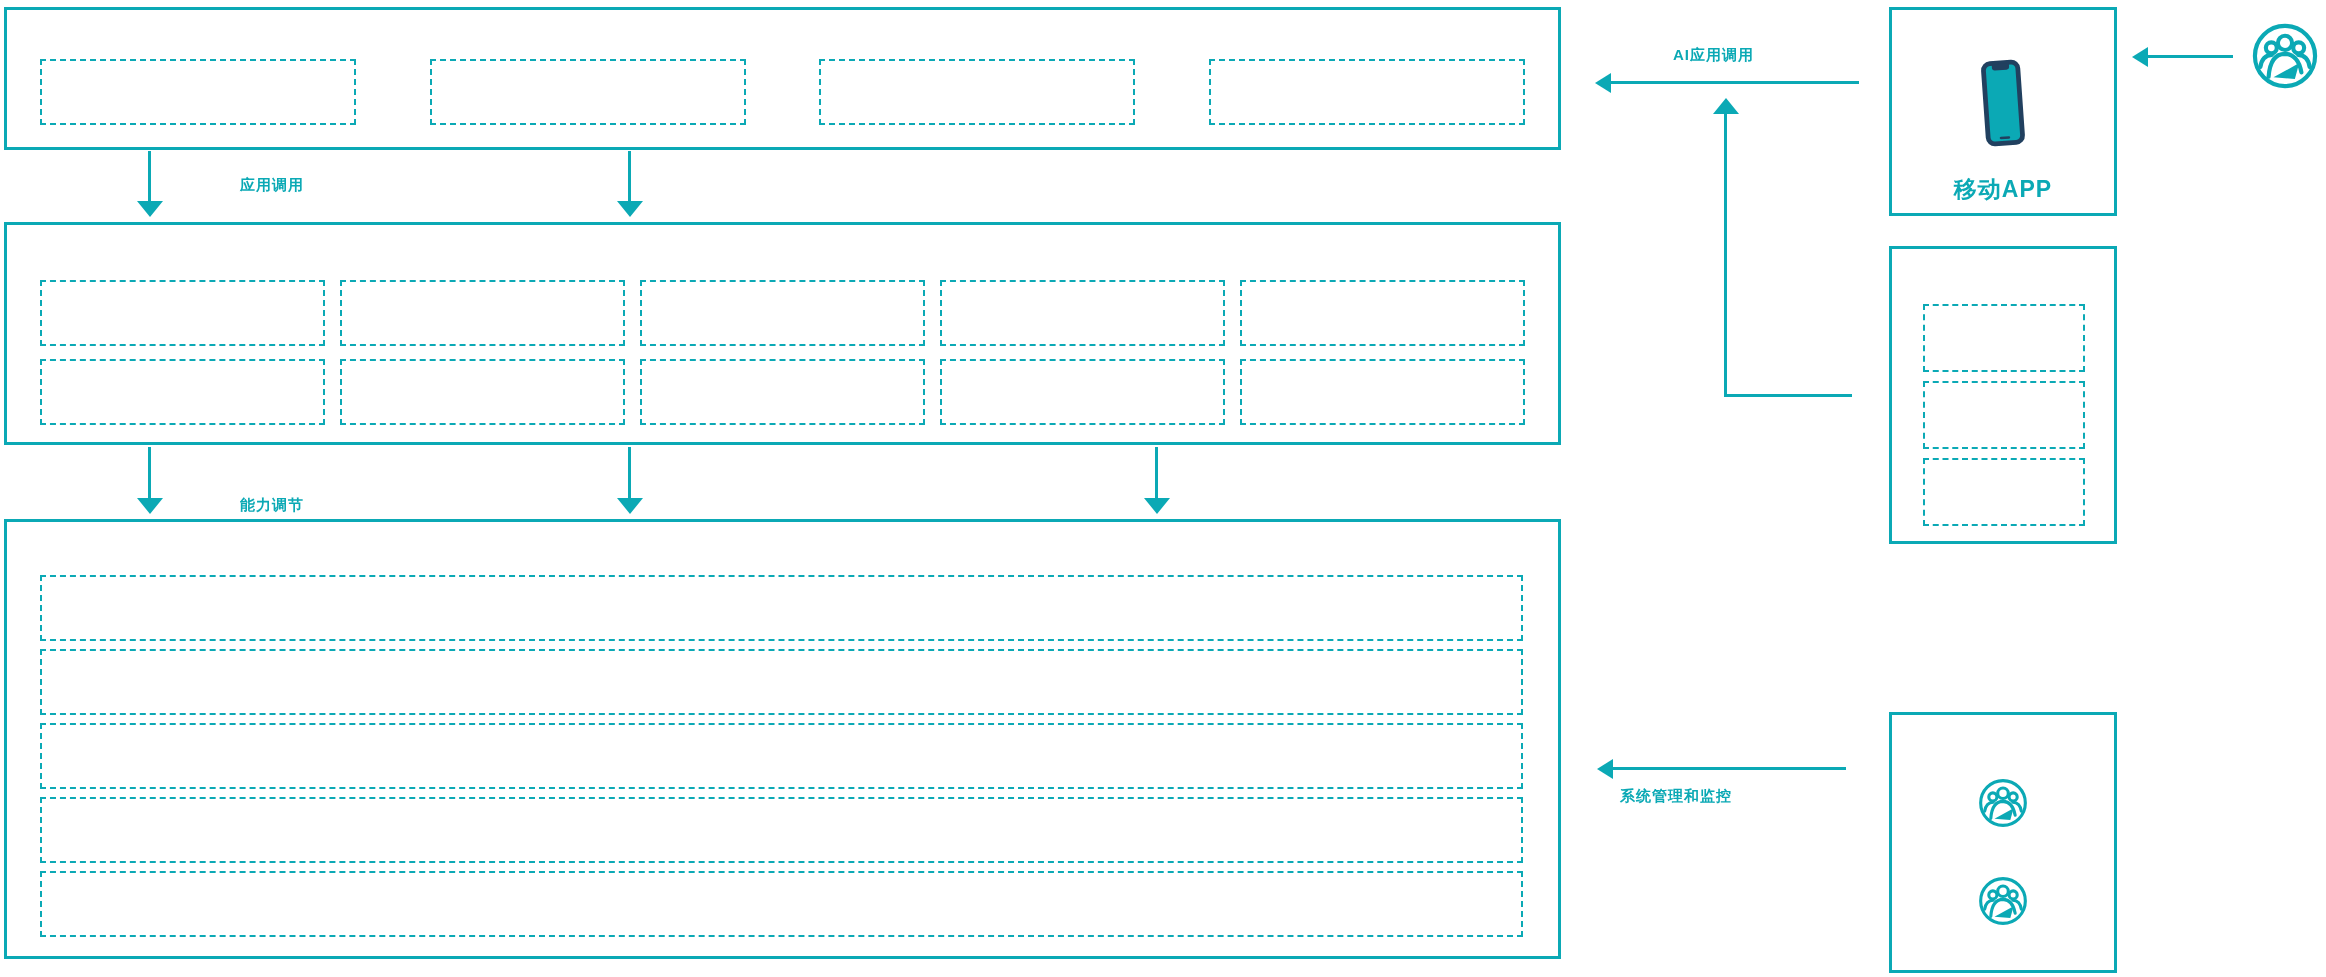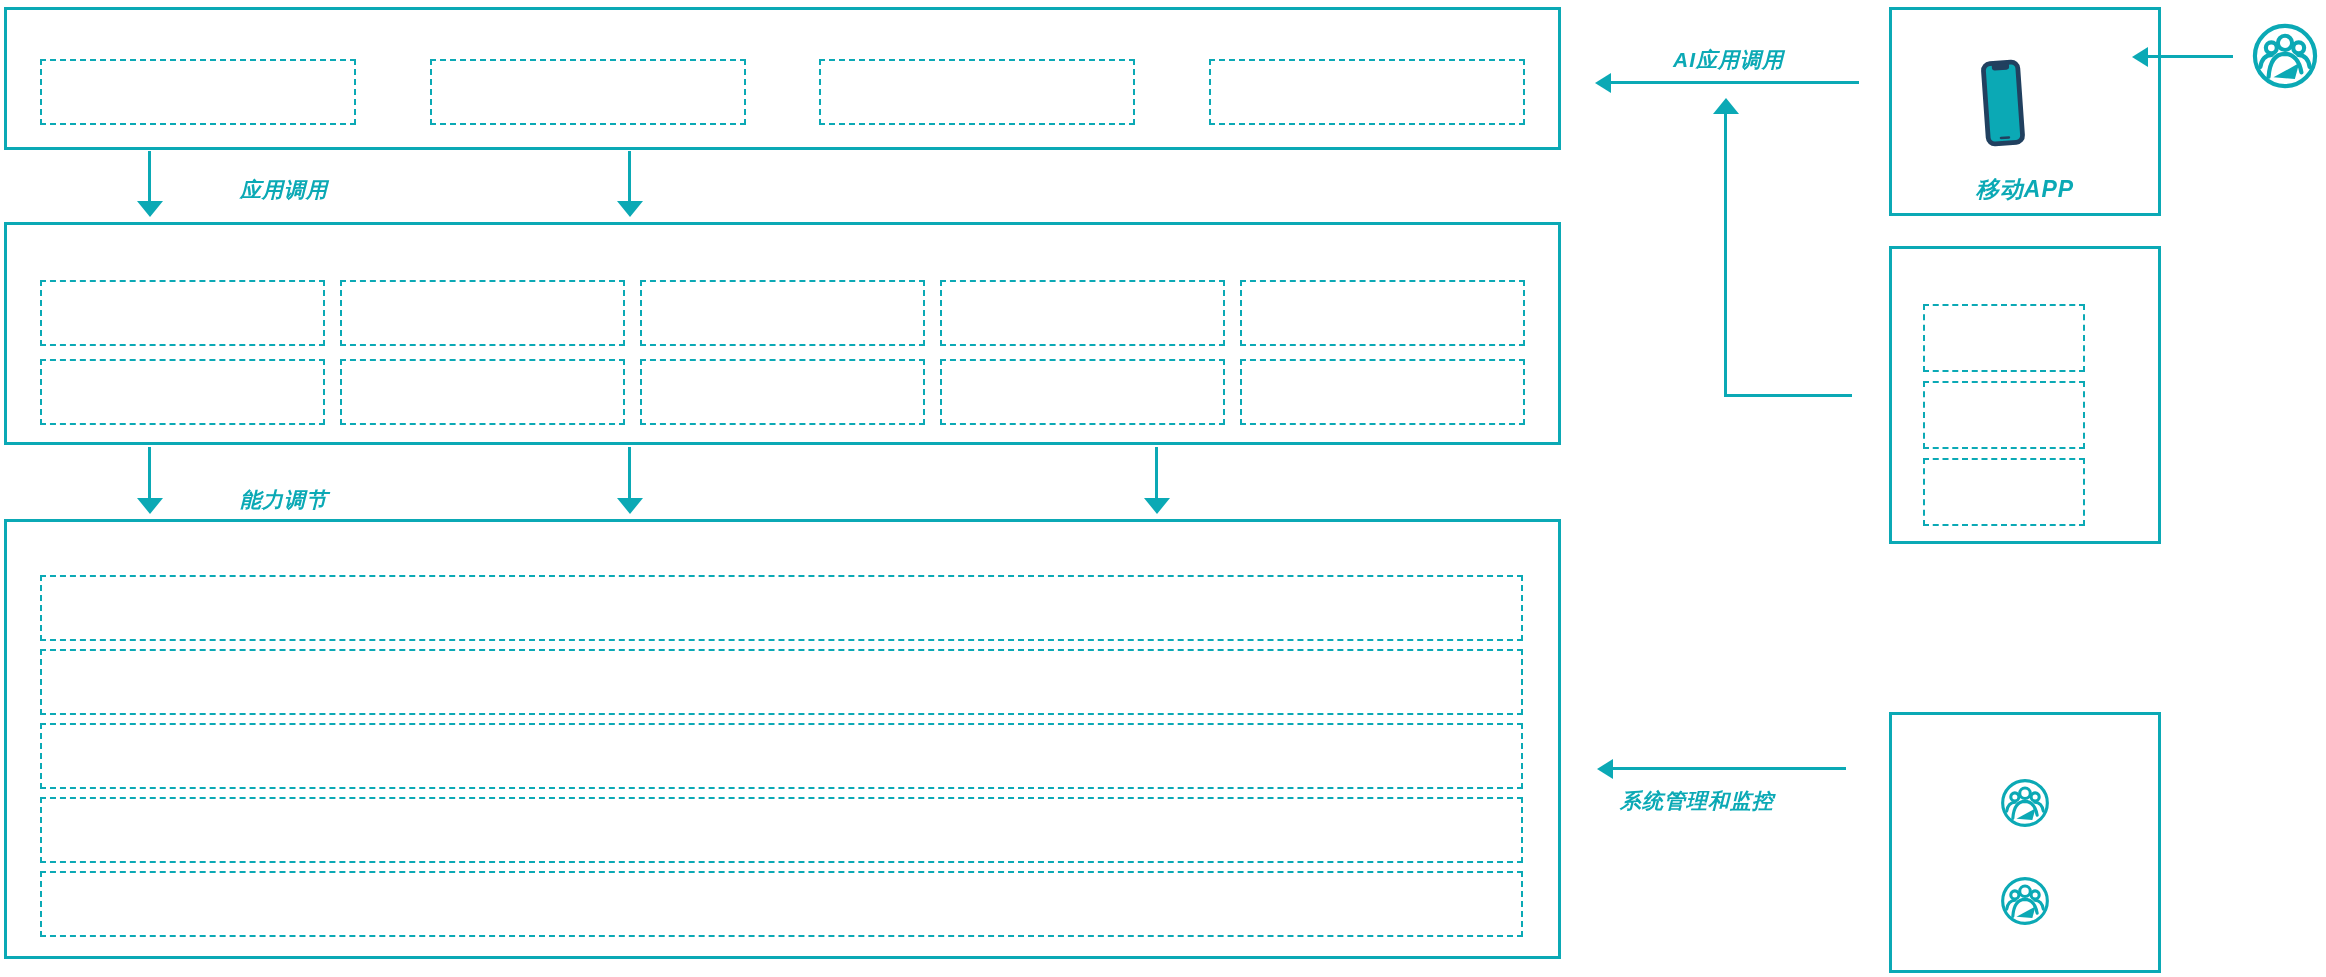--- a/index.html
+++ b/index.html
@@ -9,37 +9,37 @@
   html,body{margin:0;padding:0;background:#ffffff;}
   .canvas{
     position:relative;width:2326px;height:977px;overflow:hidden;
     background:#ffffff;font-family:"Liberation Sans",sans-serif;
   }
   
   .solid-box{position:absolute;border:3px solid var(--teal);box-sizing:border-box;background:#fff;}
   .top-box{left:4px;top:7px;width:1557px;height:143px;}
   .mid-box{left:4px;top:222px;width:1557px;height:223px;}
   .bottom-box{left:4px;top:519px;width:1557px;height:440px;}
-  .right-box{left:1889px;width:272px;font-style:italic;}
+  .right-box{left:1889px;width:228px;}
   .app-box{top:7px;height:209px;}
   .client-box{top:246px;height:298px;}
   .admin-box{top:712px;height:261px;}
   
   .dashed-slot{border:2px dashed var(--teal);box-sizing:border-box;background:#fff;}
   .top-slots{position:absolute;left:0;right:0;top:49px;display:flex;justify-content:space-between;padding:0 33px;}
   .top-slot{width:316px;height:66px;}
   .mid-grid{position:absolute;left:33px;top:55px;display:grid;grid-template-columns:repeat(5,285px);column-gap:15px;row-gap:13px;}
   .mid-slot{height:66px;}
   .bottom-rows{position:absolute;left:33px;top:53px;display:flex;flex-direction:column;gap:8px;}
   .bottom-row{width:1483px;height:66px;}
   .client-slots{position:absolute;left:31px;top:55px;display:flex;flex-direction:column;gap:9px;}
   .client-slot{width:162px;height:68px;}
   .admin-icons{position:absolute;left:0;right:0;top:62px;display:flex;flex-direction:column;align-items:center;gap:46px;}
   
-  .flow-label{position:absolute;color:var(--teal);font-size:21px;font-weight:bold;white-space:nowrap;letter-spacing:1px;font-style:italic;}
+  .flow-label{position:absolute;color:var(--teal);font-size:15px;font-weight:bold;white-space:nowrap;letter-spacing:1px;}
   .app-label{position:absolute;left:0;right:0;top:164px;text-align:center;color:var(--teal);font-size:23px;font-weight:bold;letter-spacing:1px;}
   
   .arrow-v{position:absolute;width:3px;background:var(--teal);}
   .arrow-v::after{content:"";position:absolute;left:50%;bottom:-15px;transform:translateX(-50%);
     border-left:13px solid transparent;border-right:13px solid transparent;border-top:16px solid var(--teal);}
   .arrow-v-up{position:absolute;width:3px;background:var(--teal);}
   .arrow-v-up::before{content:"";position:absolute;left:50%;top:-15px;transform:translateX(-50%);
     border-left:13px solid transparent;border-right:13px solid transparent;border-bottom:16px solid var(--teal);}
   .arrow-h{position:absolute;height:3px;background:var(--teal);}
   .arrow-h::before{content:"";position:absolute;left:-16px;top:50%;transform:translateY(-50%);
@@ -97,21 +97,21 @@
         <div class="dashed-slot mid-slot"></div>
         <div class="dashed-slot mid-slot"></div>
         <div class="dashed-slot mid-slot"></div>
         <div class="dashed-slot mid-slot"></div>
       </div>
   </div>
 
   <div class="arrow-v" style="left:148px;top:447px;height:52px"></div>
   <div class="arrow-v" style="left:628px;top:447px;height:52px"></div>
   <div class="arrow-v" style="left:1155px;top:447px;height:52px"></div>
-  <div class="flow-label" style="left:240px;top:486px">能力调节</div>
+  <div class="flow-label" style="left:240px;top:496px">能力调节</div>
 
   <div class="solid-box bottom-box">
     <div class="bottom-rows">
       <div class="dashed-slot bottom-row"></div>
     <div class="dashed-slot bottom-row"></div>
         <div class="dashed-slot bottom-row"></div>
         <div class="dashed-slot bottom-row"></div>
         <div class="dashed-slot bottom-row"></div>
       </div>
   </div>

